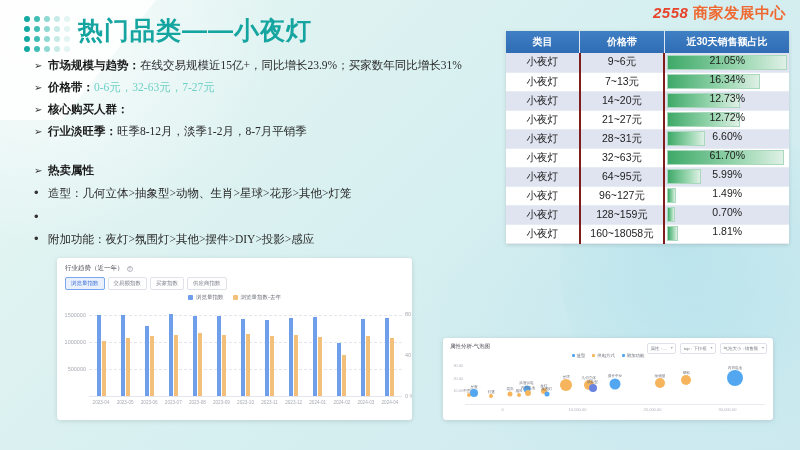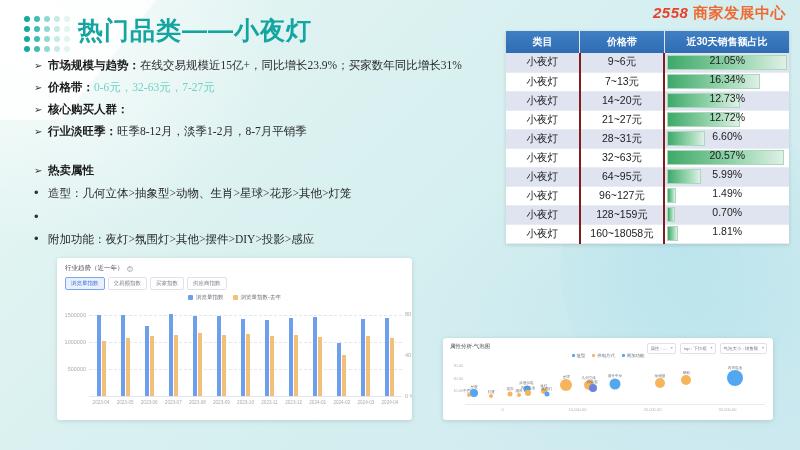--- a/index.html
+++ b/index.html
@@ -302,21 +302,21 @@
               <div class="barlabel">6.60%</div>
             </div>
           </td>
         </tr>
         <tr>
           <td class="c1">小夜灯</td>
           <td class="c2">32~63元</td>
           <td class="c3">
             <div class="barcell">
               <div class="barfill" style="width:97.71971496437054%"></div>
-              <div class="barlabel">20.57%</div>
+              <div class="barlabel">61.70%</div>
             </div>
           </td>
         </tr>
         <tr>
           <td class="c1">小夜灯</td>
           <td class="c2">64~95元</td>
           <td class="c3">
             <div class="barcell">
               <div class="barfill" style="width:28.45605700712589%"></div>
               <div class="barlabel">5.99%</div>

